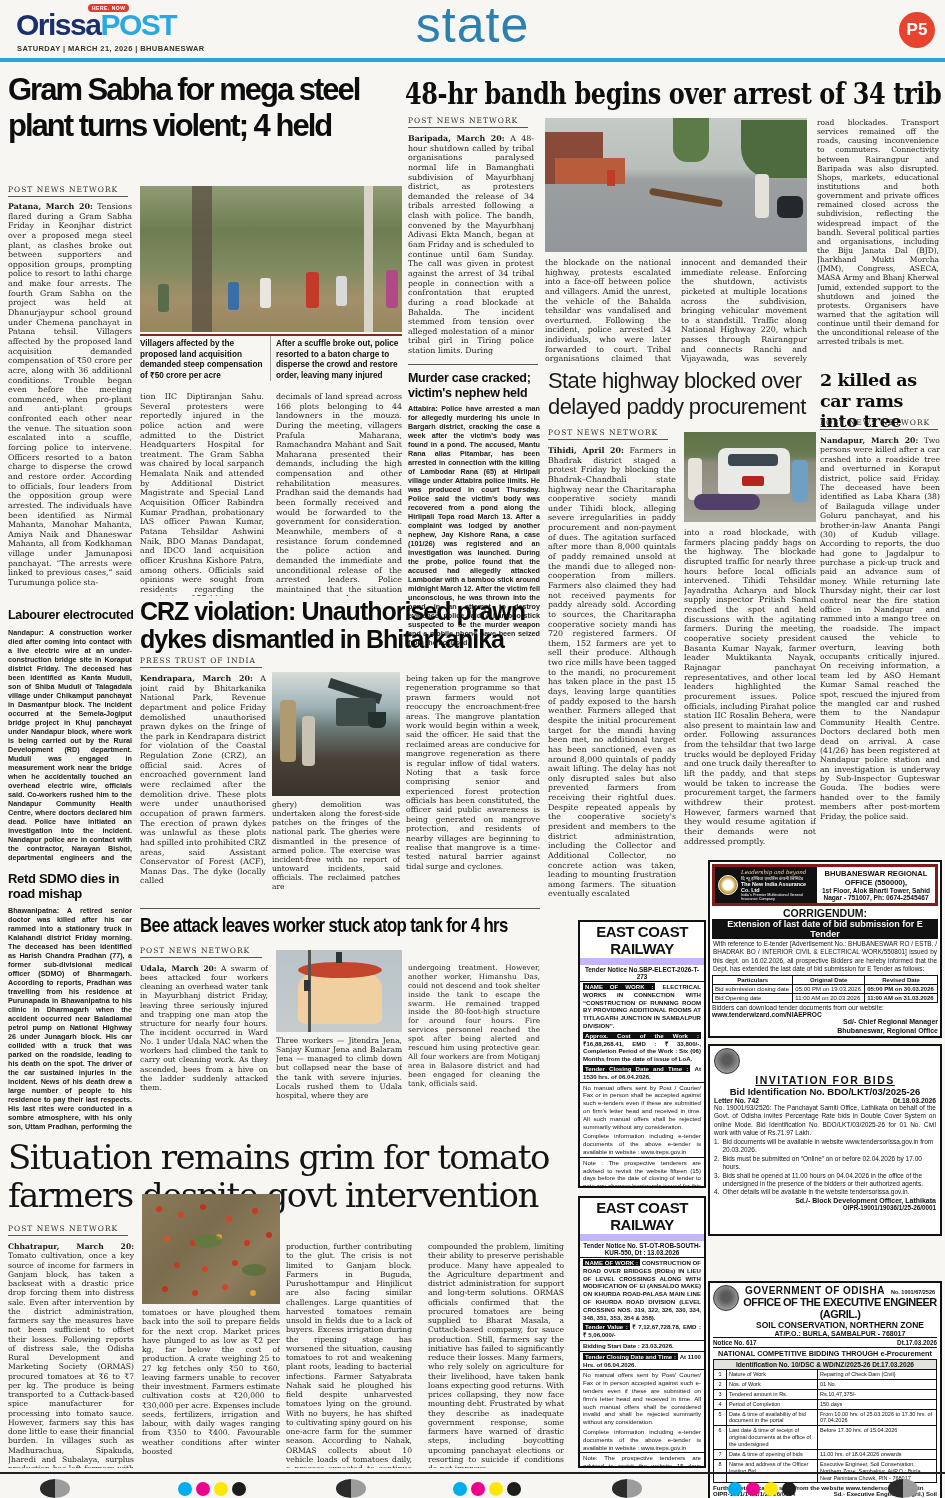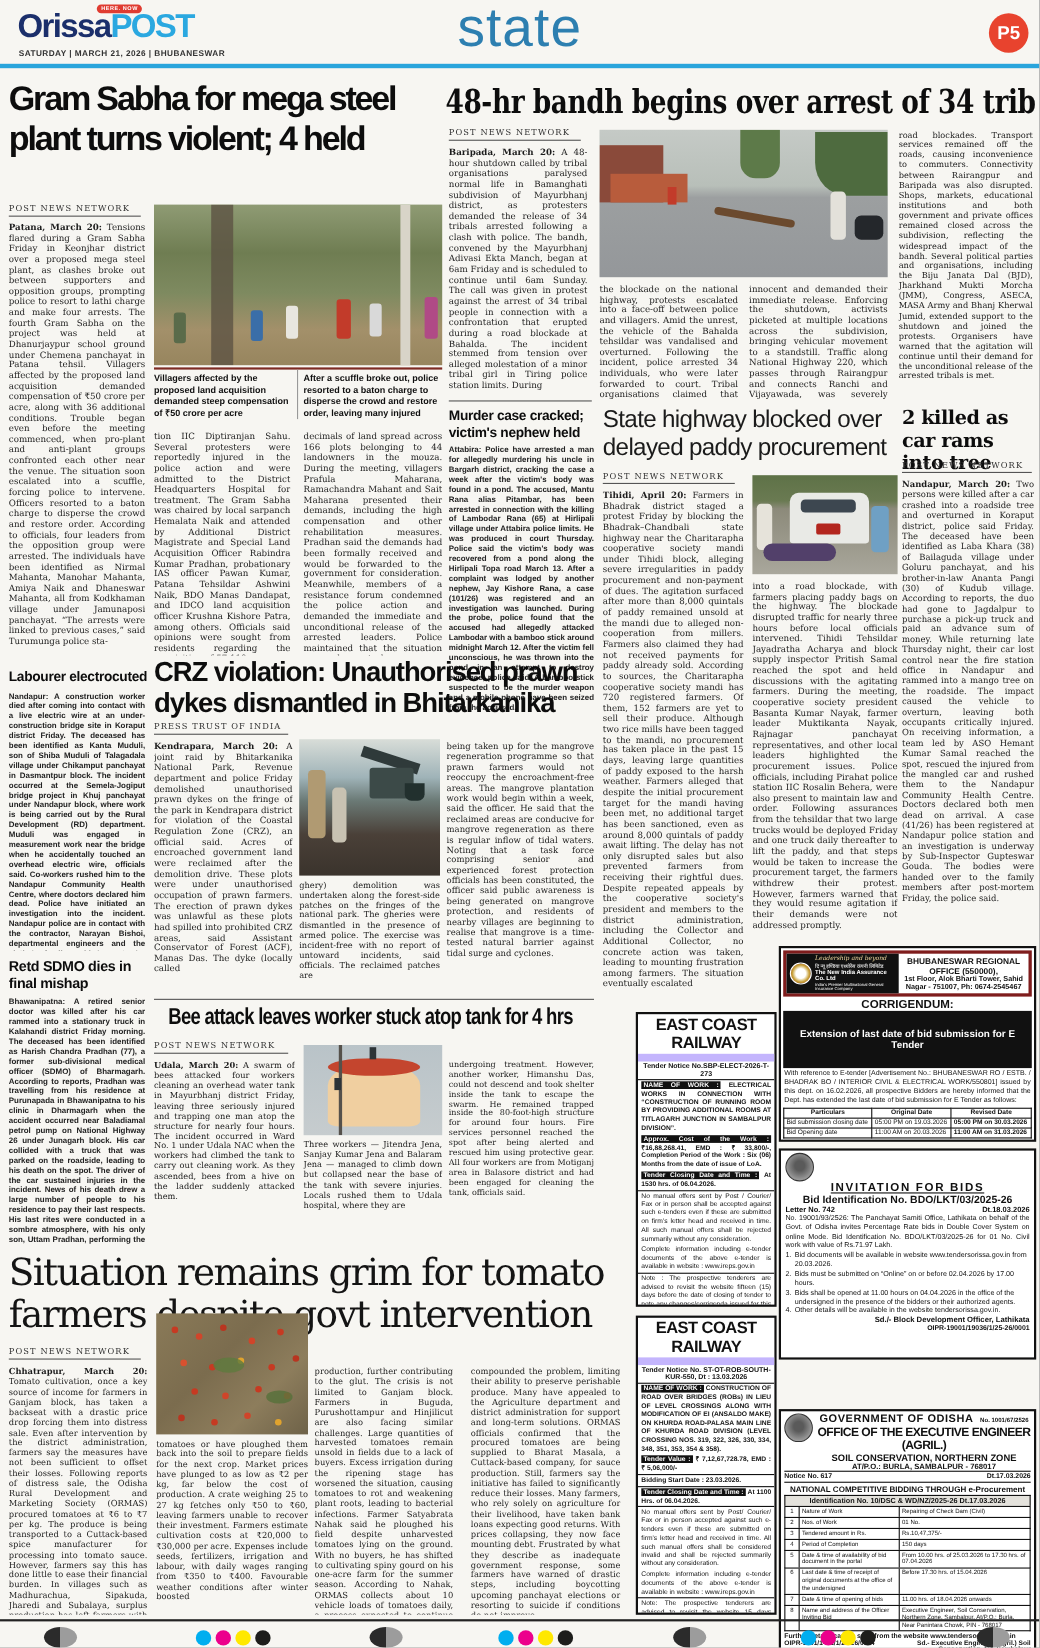--- a/index.html
+++ b/index.html
@@ -90,21 +90,21 @@
   </div>
   <div class="ab colx" style="left:140px;top:392px;width:124px;height:204px;">tion IIC Diptiranjan Sahu. Several protesters were reportedly injured in the police action and were admitted to the District Headquarters Hospital for treatment. The Gram Sabha was chaired by local sarpanch Hemalata Naik and attended by Additional District Magistrate and Special Land Acquisition Officer Rabindra Kumar Pradhan, probationary IAS officer Pawan Kumar, Patana Tehsildar Ashwini Naik, BDO Manas Dandapat, and IDCO land acquisition officer Krushna Kishore Patra, among others. Officials said opinions were sought from residents regarding the acquisition of 57.110</div>
   <div class="ab colx" style="left:276px;top:392px;width:126px;height:204px;">decimals of land spread across 166 plots belonging to 44 landowners in the mouza. During the meeting, villagers Prafula Maharana, Ramachandra Mahant and Sait Maharana presented their demands, including the high compensation and other rehabilitation measures. Pradhan said the demands had been formally received and would be forwarded to the government for consideration. Meanwhile, members of a resistance forum condemned the police action and demanded the immediate and unconditional release of the arrested leaders. Police maintained that the situation was under control.</div>
 
   <div class="ab h-sans" style="left:8px;top:608px;width:130px;font-size:12.5px;letter-spacing:-.3px;">Labourer electrocuted</div>
   <div class="ab brief-body" style="left:8px;top:628px;width:124px;height:236px;">
     <b>Nandapur:</b>
     <span>A construction worker died after coming into contact with a live electric wire at an under-construction bridge site in Koraput district Friday. The deceased has been identified as Kanta Muduli, son of Shiba Muduli of Talagadala village under Chikamput panchayat in Dasmantpur block. The incident occurred at the Semela-Jogiput bridge project in Khuj panchayat under Nandapur block, where work is being carried out by the Rural Development (RD) department. Muduli was engaged in measurement work near the bridge when he accidentally touched an overhead electric wire, officials said. Co-workers rushed him to the Nandapur Community Health Centre, where doctors declared him dead. Police have initiated an investigation into the incident. Nandapur police are in contact with the contractor, Narayan Bishoi, departmental engineers and the victim's family, said Inspector-In-Charge Trinath Totapadia.</span>
   </div>
 
-  <div class="ab h-sans" style="left:8px;top:872px;width:124px;font-size:13px;line-height:1.15;letter-spacing:-.3px;">Retd SDMO dies in final mishap</div>
+  <div class="ab h-sans" style="left:8px;top:872px;width:124px;font-size:13px;line-height:1.15;letter-spacing:-.3px;">Retd SDMO dies in road mishap</div>
   <div class="ab brief-body" style="left:8px;top:906px;width:124px;height:226px;">
     <b>Bhawanipatna:</b>
     <span>A retired senior doctor was killed after his car rammed into a stationary truck in Kalahandi district Friday morning. The deceased has been identified as Harish Chandra Pradhan (77), a former sub-divisional medical officer (SDMO) of Bharmagarh. According to reports, Pradhan was travelling from his residence at Purunapada in Bhawanipatna to his clinic in Dharmagarh when the accident occurred near Baladiamal petrol pump on National Highway 26 under Junagarh block. His car collided with a truck that was parked on the roadside, leading to his death on the spot. The driver of the car sustained injuries in the incident. News of his death drew a large number of people to his residence to pay their last respects. His last rites were conducted in a sombre atmosphere, with his only son, Uttam Pradhan, performing the final rites.</span>
   </div>
 
   <div class="ab" style="left:405px;top:76px;width:536px;overflow:hidden;">
     <span class="nowrap-scale h-serif" style="font-size:30px;letter-spacing:-.5px;transform:scaleX(0.8);">48-hr bandh begins over arrest of 34 tribals</span>
   </div>
   <div class="ab byline" style="left:408px;top:116px;width:120px;">POST NEWS NETWORK</div>
   <div class="ab colx" style="left:408px;top:134px;width:126px;height:228px;">
@@ -169,21 +169,21 @@
     <div class="ab" style="left:56px;top:14px;width:54px;height:10px;background:#2f3a3a;transform:rotate(18deg);"></div>
     <div class="ab" style="left:64px;top:26px;width:40px;height:28px;background:#3c4a48;border-radius:3px;"></div>
     <div class="ab" style="left:96px;top:40px;width:18px;height:16px;background:#22302e;border-radius:0 0 6px 6px;"></div>
     <div class="ab" style="left:8px;top:28px;width:16px;height:62px;background:#b09a72;border-radius:4px;"></div>
     <div class="ab" style="left:30px;top:44px;width:13px;height:50px;background:#c8c2b2;border-radius:4px;"></div>
   </div>
   <div class="ab colx" style="left:272px;top:800px;width:128px;height:104px;font-size:7.5px;">ghery) demolition was undertaken along the forest-side patches on the fringes of the national park. The gheries were dismantled in the presence of armed police. The exercise was incident-free with no report of untoward incidents, said officials. The reclaimed patches are</div>
   <div class="ab colx" style="left:406px;top:674px;width:134px;height:230px;font-size:7.7px;">being taken up for the mangrove regeneration programme so that prawn farmers would not reoccupy the encroachment-free areas. The mangrove plantation work would begin within a week, said the officer. He said that the reclaimed areas are conducive for mangrove regeneration as there is regular inflow of tidal waters. Noting that a task force comprising senior and experienced forest protection officials has been constituted, the officer said public awareness is being generated on mangrove protection, and residents of nearby villages are beginning to realise that mangrove is a time-tested natural barrier against tidal surge and cyclones.</div>
 
   <div class="ab hline" style="left:140px;top:908px;width:400px;"></div>
-  <div class="ab" style="left:153px;top:913px;width:402px;overflow:hidden;">
+  <div class="ab" style="left:140px;top:913px;width:402px;overflow:hidden;">
     <span class="nowrap-scale h-sans" style="font-size:21px;letter-spacing:-.8px;transform:scaleX(0.8);">Bee attack leaves worker stuck atop tank for 4 hrs</span>
   </div>
   <div class="ab byline" style="left:140px;top:946px;width:122px;">POST NEWS NETWORK</div>
   <div class="ab colx" style="left:140px;top:964px;width:128px;height:170px;font-size:7.5px;">
     <b>Udala, March 20:</b>
     <span>A swarm of bees attacked four workers cleaning an overhead water tank in Mayurbhanj district Friday, leaving three seriously injured and trapping one man atop the structure for nearly four hours. The incident occurred in Ward No. 1 under Udala NAC when the workers had climbed the tank to carry out cleaning work. As they ascended, bees from a hive on the ladder suddenly attacked them.</span>
   </div>
   <div class="photo" style="left:276px;top:950px;width:126px;height:82px;
        background:linear-gradient(180deg,#b9c3c8 0%,#c6ccce 100%);">
     <div class="ab" style="left:22px;top:16px;width:84px;height:58px;background:#f0cfa0;border-radius:50% 50% 12% 12% / 36% 36% 8% 8%;"></div>
@@ -268,21 +268,21 @@
           <div style="font-size:5.4px;font-weight:800;">The New India Assurance Co. Ltd</div>
           <div style="font-size:3.8px;">India's Premier Multinational General Insurance Company</div>
         </div>
       </div>
       <div style="flex:1;text-align:center;padding:2px;">
         <div style="font-size:7.6px;font-weight:800;">BHUBANESWAR REGIONAL OFFICE (550000),</div>
         <div style="font-size:6.6px;font-weight:700;">1st Floor, Alok Bharti Tower, Sahid Nagar - 751007, Ph: 0674-2545467</div>
       </div>
     </div>
     <div style="text-align:center;font-weight:800;font-size:10.5px;padding-top:1px;">CORRIGENDUM:</div>
-    <div style="background:#111;color:#fff;text-align:center;font-weight:700;font-size:9px;padding:16px 0;">Extension of last date of bid submission for E Tender</div>
+    <div style="background:#111;color:#fff;text-align:center;font-weight:700;font-size:9px;padding:0 0;">Extension of last date of bid submission for E Tender</div>
     <div style="font-size:6.4px;line-height:1.3;text-align:justify;padding:1px 1px;">With reference to E-tender [Advertisement No.: BHUBANESWAR RO / ESTB. / BHADRAK BO / INTERIOR CIVIL &amp; ELECTRICAL WORK/550801] issued by this dept. on 16.02.2026, all prospective Bidders are hereby informed that the Dept. has extended the last date of bid submission for E Tender as follows:</div>
     <table class="nia-table">
       <tbody>
           <tr>
         <th>Particulars</th>
         <th>Original Date</th>
         <th>Revised Date</th>
       </tr>
       <tr>
         <td>Bid submission closing date</td>

